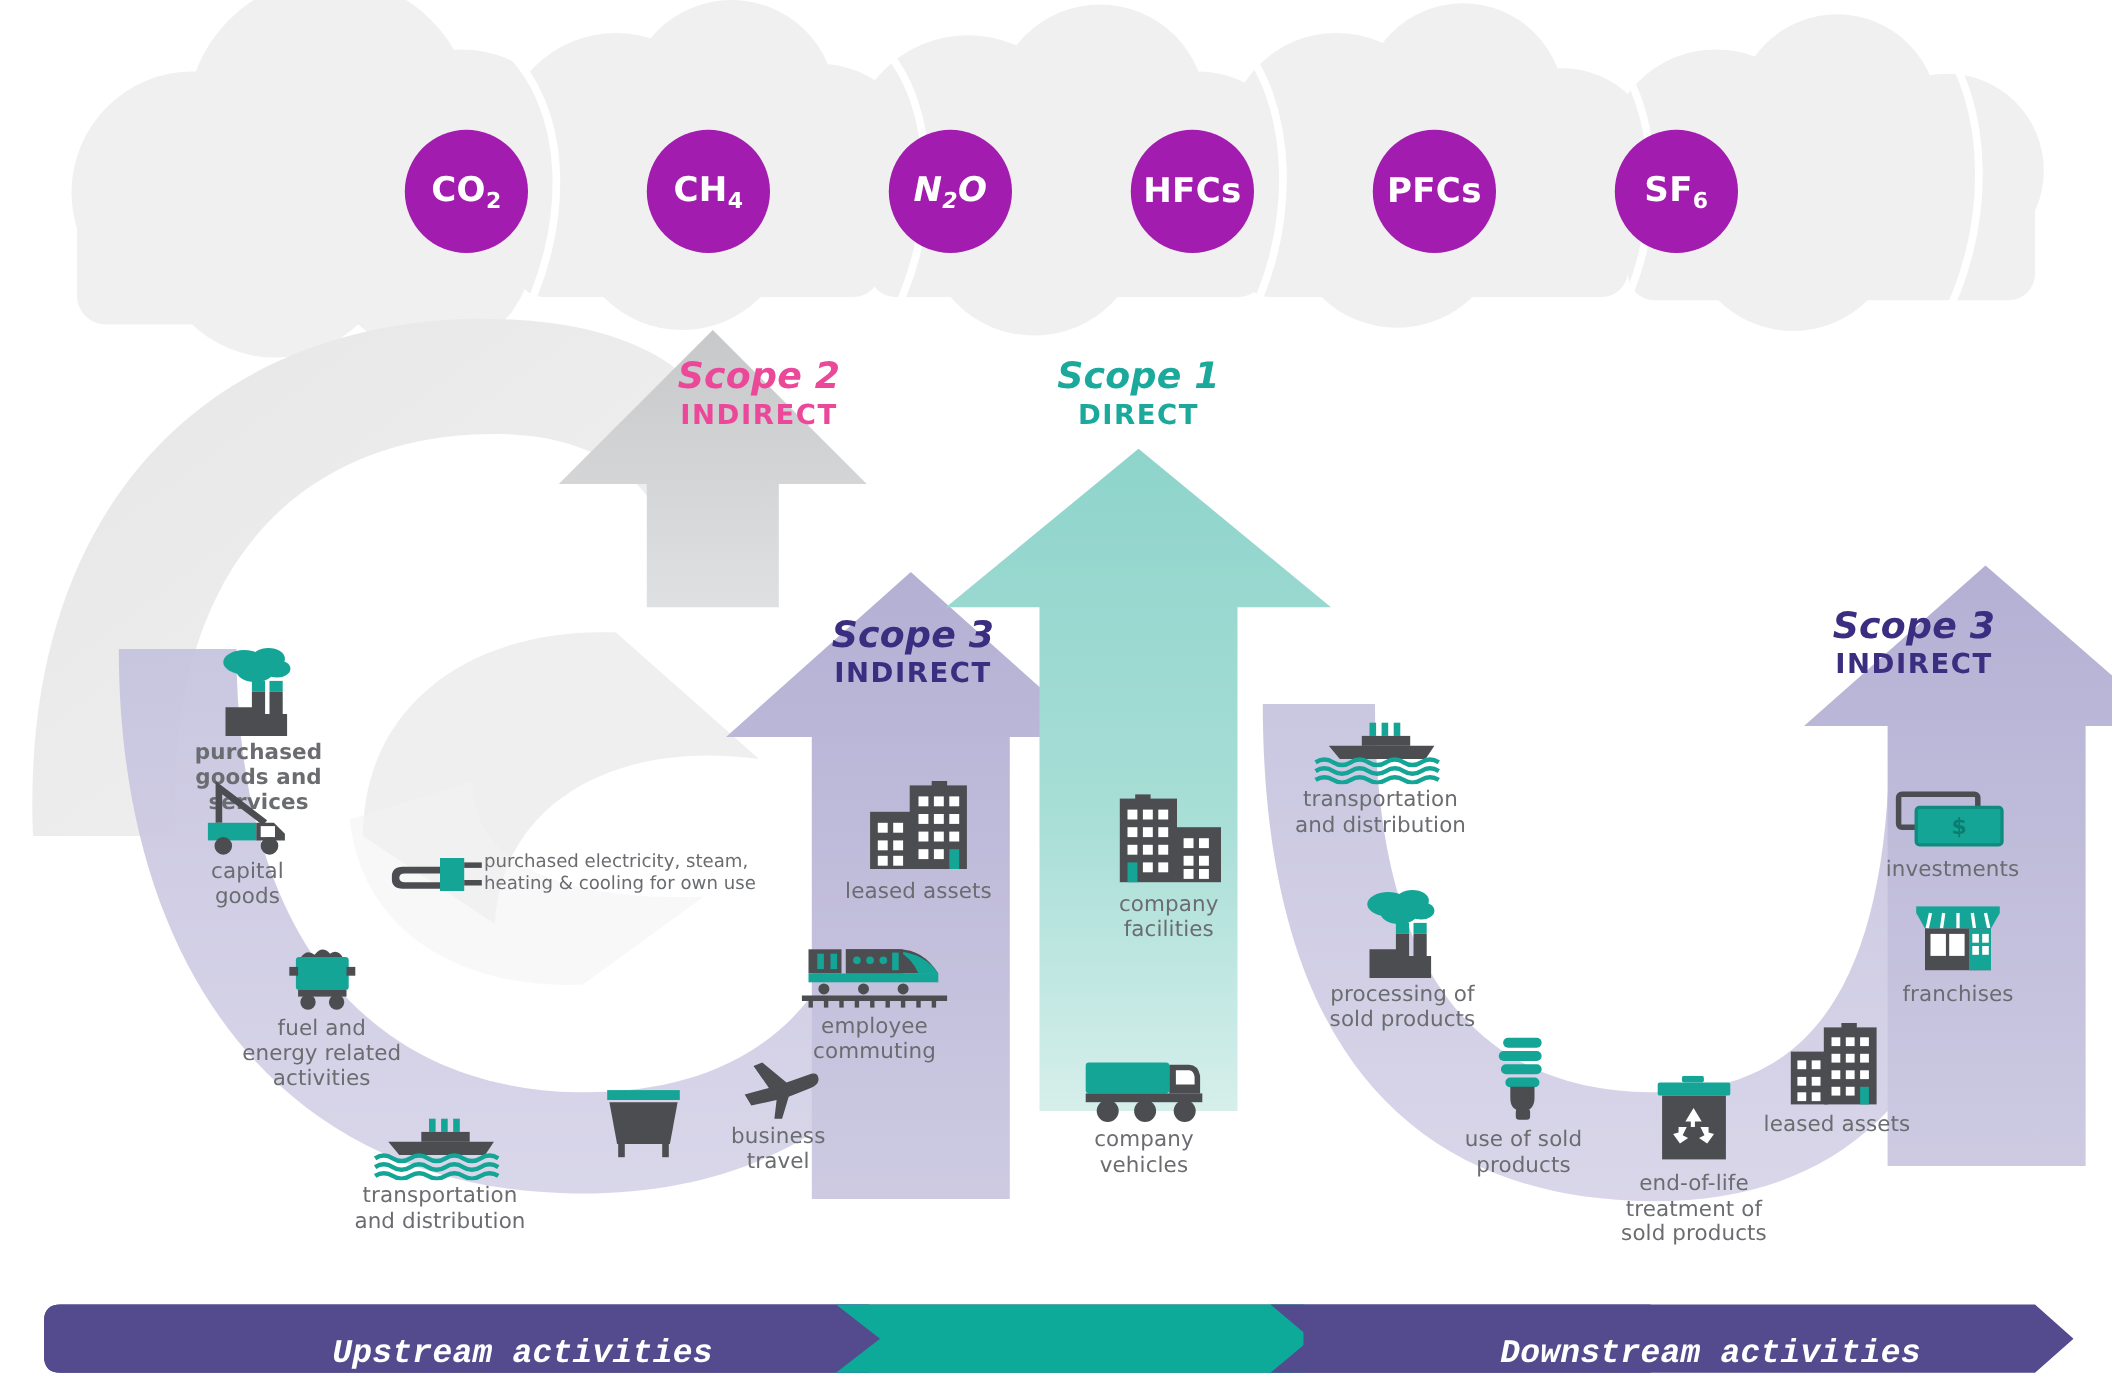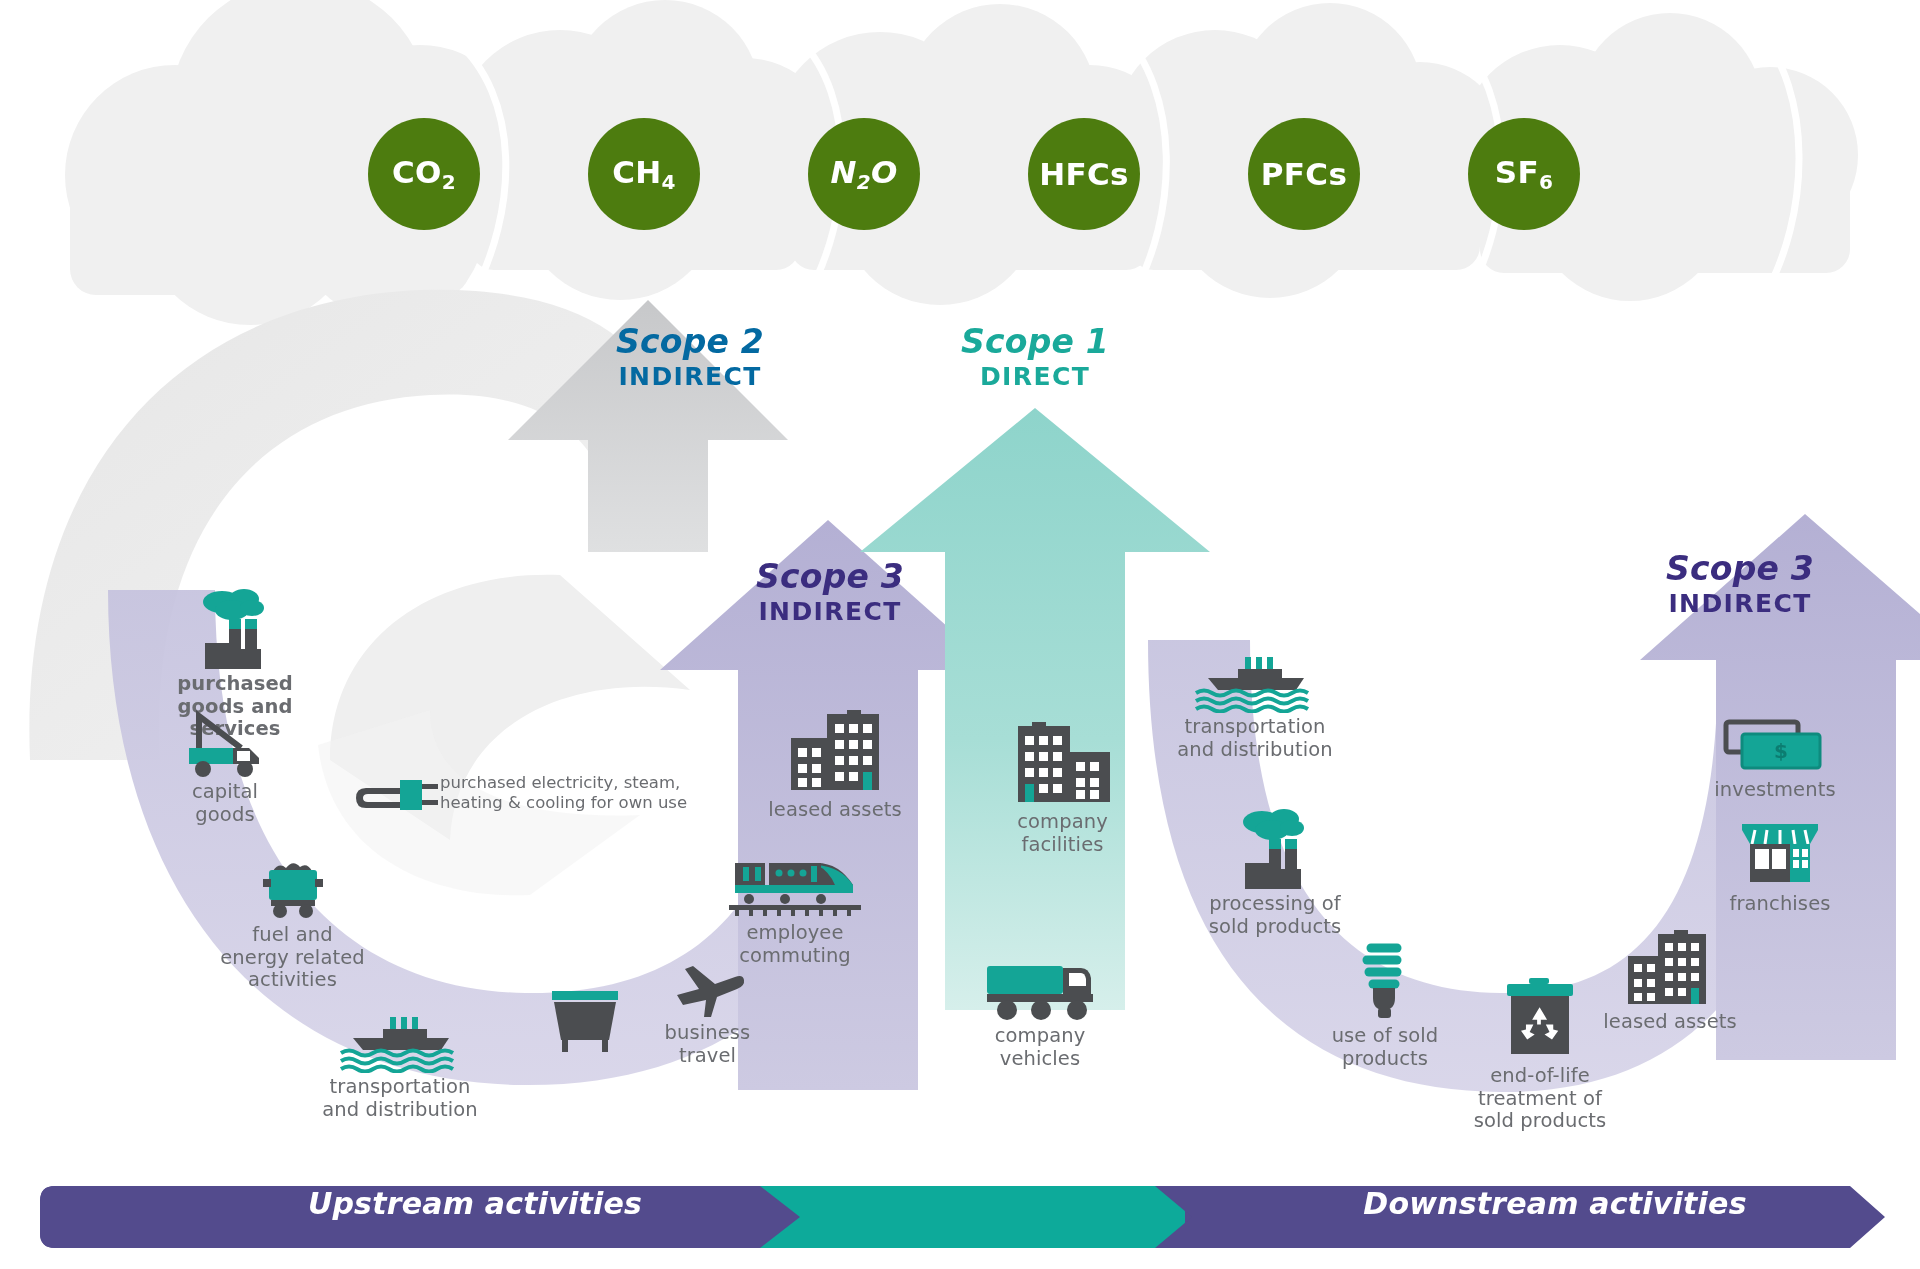--- a/index.html
+++ b/index.html
@@ -7,59 +7,59 @@
   body{
     font-family:"DejaVu Sans","Liberation Sans",sans-serif;
     width:1920px;height:1269px;position:relative;overflow:hidden;
   }
   .stage{position:absolute;inset:0;width:1920px;height:1269px;}
   .svg-layer{position:absolute;left:0;top:0;width:1920px;height:1269px;}
 
   
   .gas-bubble{
     position:absolute;width:112px;height:112px;border-radius:50%;
-    background:#4d7c0f;display:flex;align-items:center;justify-content:center;
+    background:#a21caf;display:flex;align-items:center;justify-content:center;
     color:#ffffff;font-size:31px;font-weight:700;letter-spacing:.3px;
     font-family:"DejaVu Sans","Liberation Sans",sans-serif;
   }
   .gas-bubble .sub{font-size:20px;vertical-align:-6px;font-weight:700;}
 
   
   .scope-head{position:absolute;text-align:center;line-height:1.05;}
   .scope-head .ttl{
     font-style:italic;font-weight:700;font-size:33px;letter-spacing:.2px;
     display:block;white-space:nowrap;
   }
   .scope-head .sub{
     font-weight:700;font-size:25px;letter-spacing:1.4px;display:block;
     margin-top:4px;white-space:nowrap;
   }
-  .sc-gray .ttl,.sc-gray .sub{color:#0369a1;}
+  .sc-gray .ttl,.sc-gray .sub{color:#ec4899;}
   .sc-teal .ttl,.sc-teal .sub{color:#1aa99a;}
   .sc-purple .ttl,.sc-purple .sub{color:#3b2d7f;}
 
   
   .item{position:absolute;text-align:center;}
   .item .cap{
     display:block;color:#6a6c70;font-size:19.5px;line-height:1.16;
     letter-spacing:.1px;white-space:pre-line;margin-top:3px;
   }
   .item .ico{display:block;margin:0 auto;}
   .item-inline{position:absolute;display:flex;align-items:center;}
   .item-inline .cap{
     color:#6a6c70;font-size:16.5px;line-height:1.22;text-align:left;
     white-space:pre-line;
   }
 
   
   .banner{position:absolute;left:55px;top:1186px;width:1812px;height:62px;}
   .banner-label{
-    position:absolute;top:0;height:62px;display:flex;align-items:flex-start;
+    position:absolute;top:0;height:62px;display:flex;align-items:flex-end;
     justify-content:center;color:#ffffff;font-style:italic;font-weight:700;
-    font-size:30px;letter-spacing:.2px;white-space:nowrap;
+    font-size:30px;letter-spacing:.2px;white-space:nowrap;font-family:Liberation Mono, monospace;
   }
 </style>
 </head>
 <body>
 
 <div class="stage">
 
   <svg class="svg-layer" viewBox="0 0 1920 1269">
     <defs>
       <linearGradient id="gradTeal" x1="0" y1="0" x2="0" y2="1">

